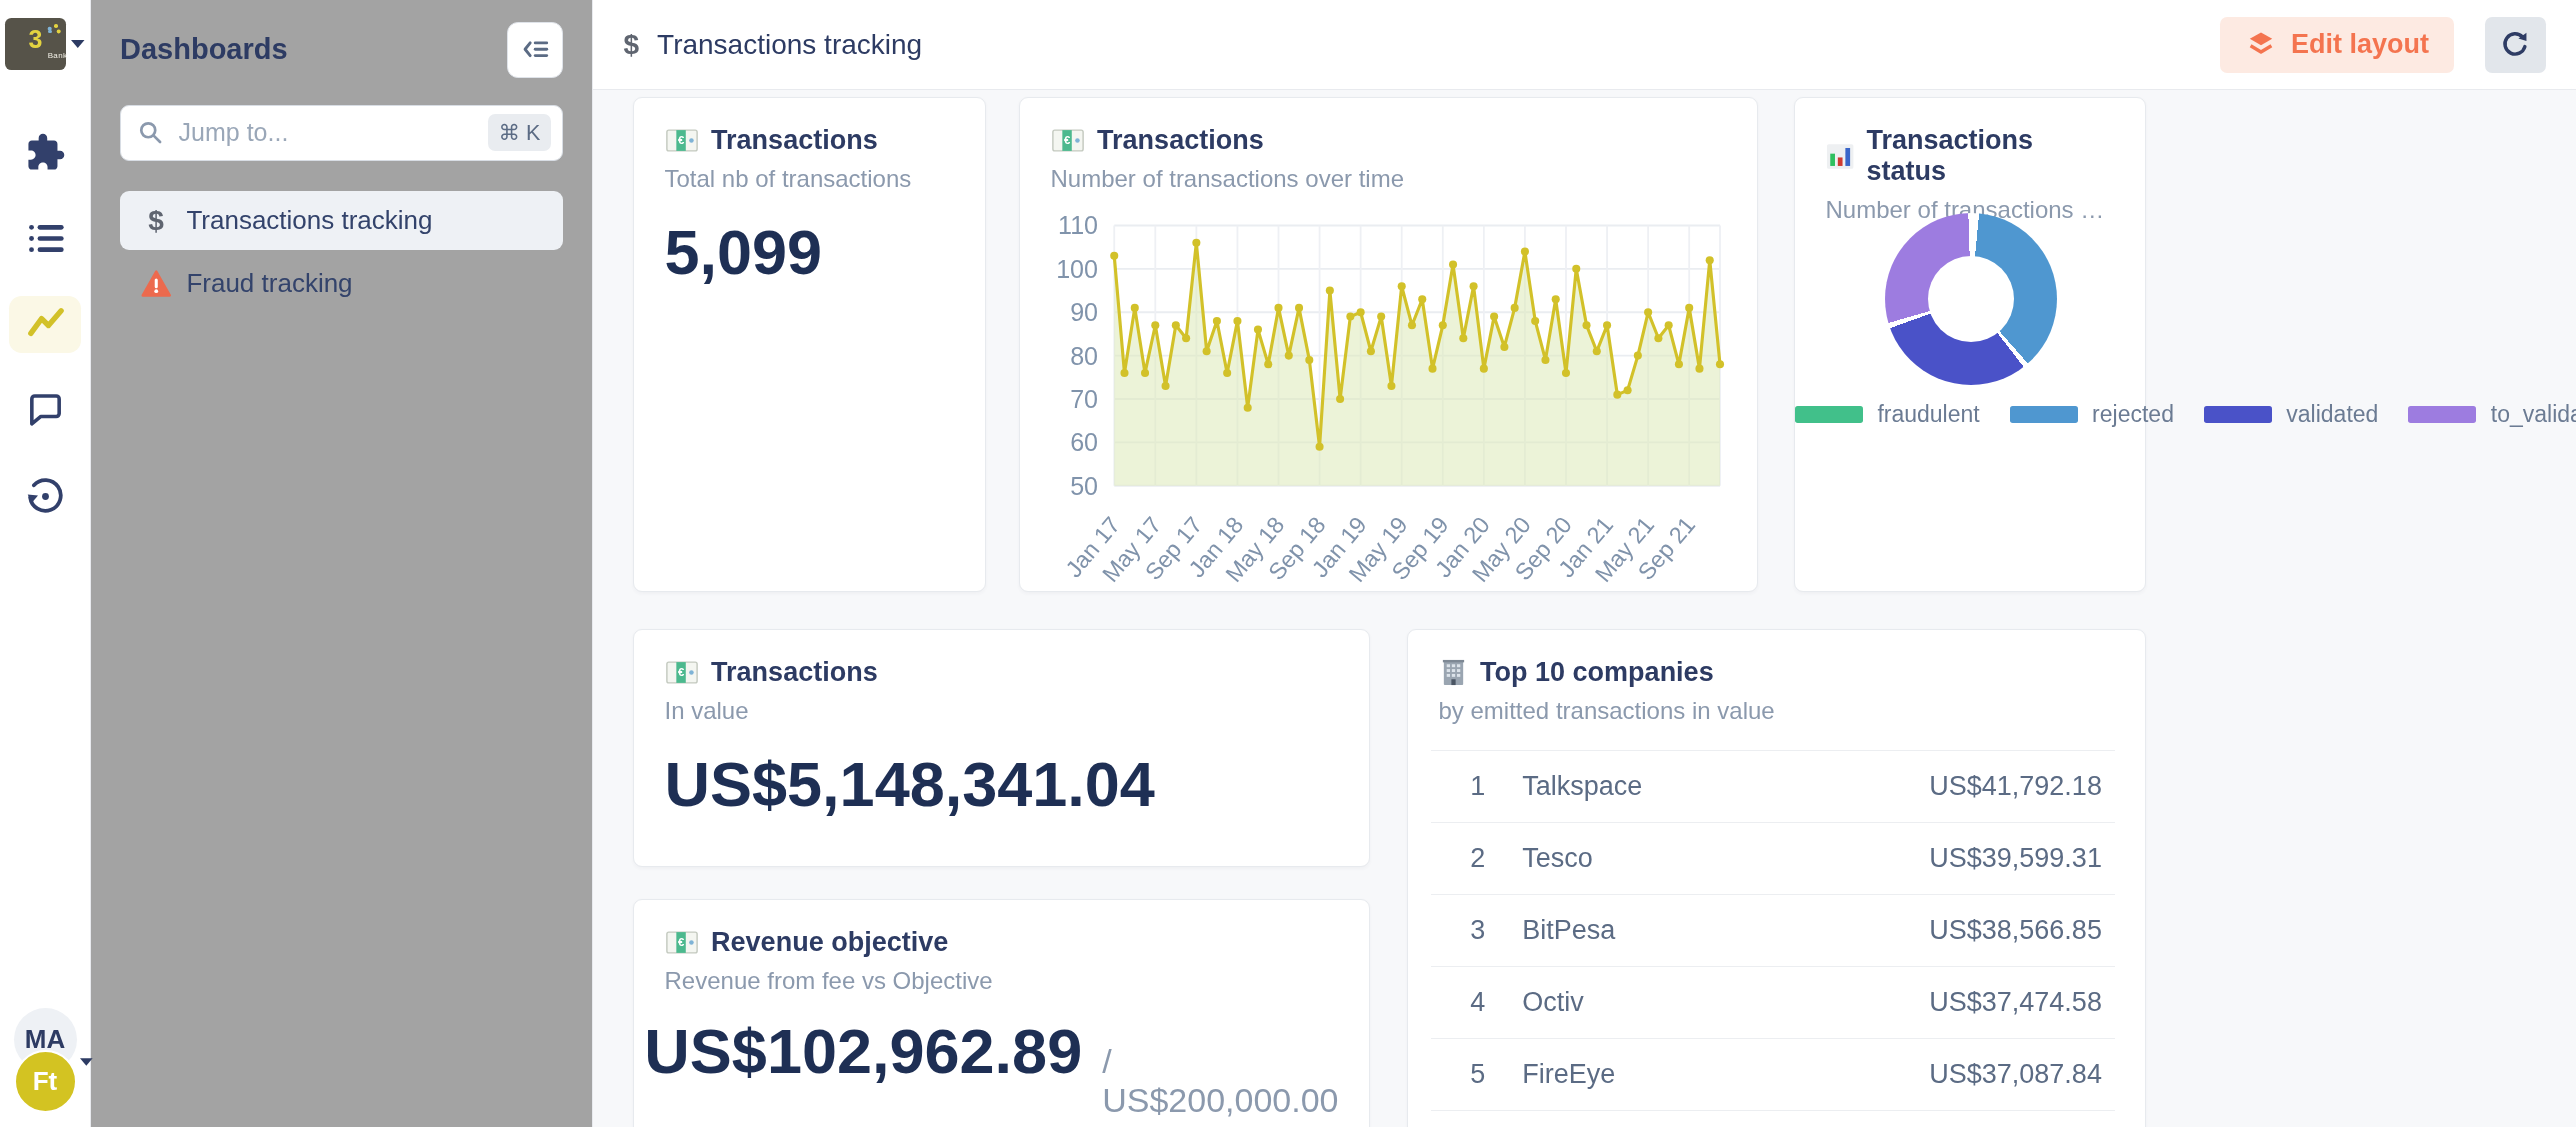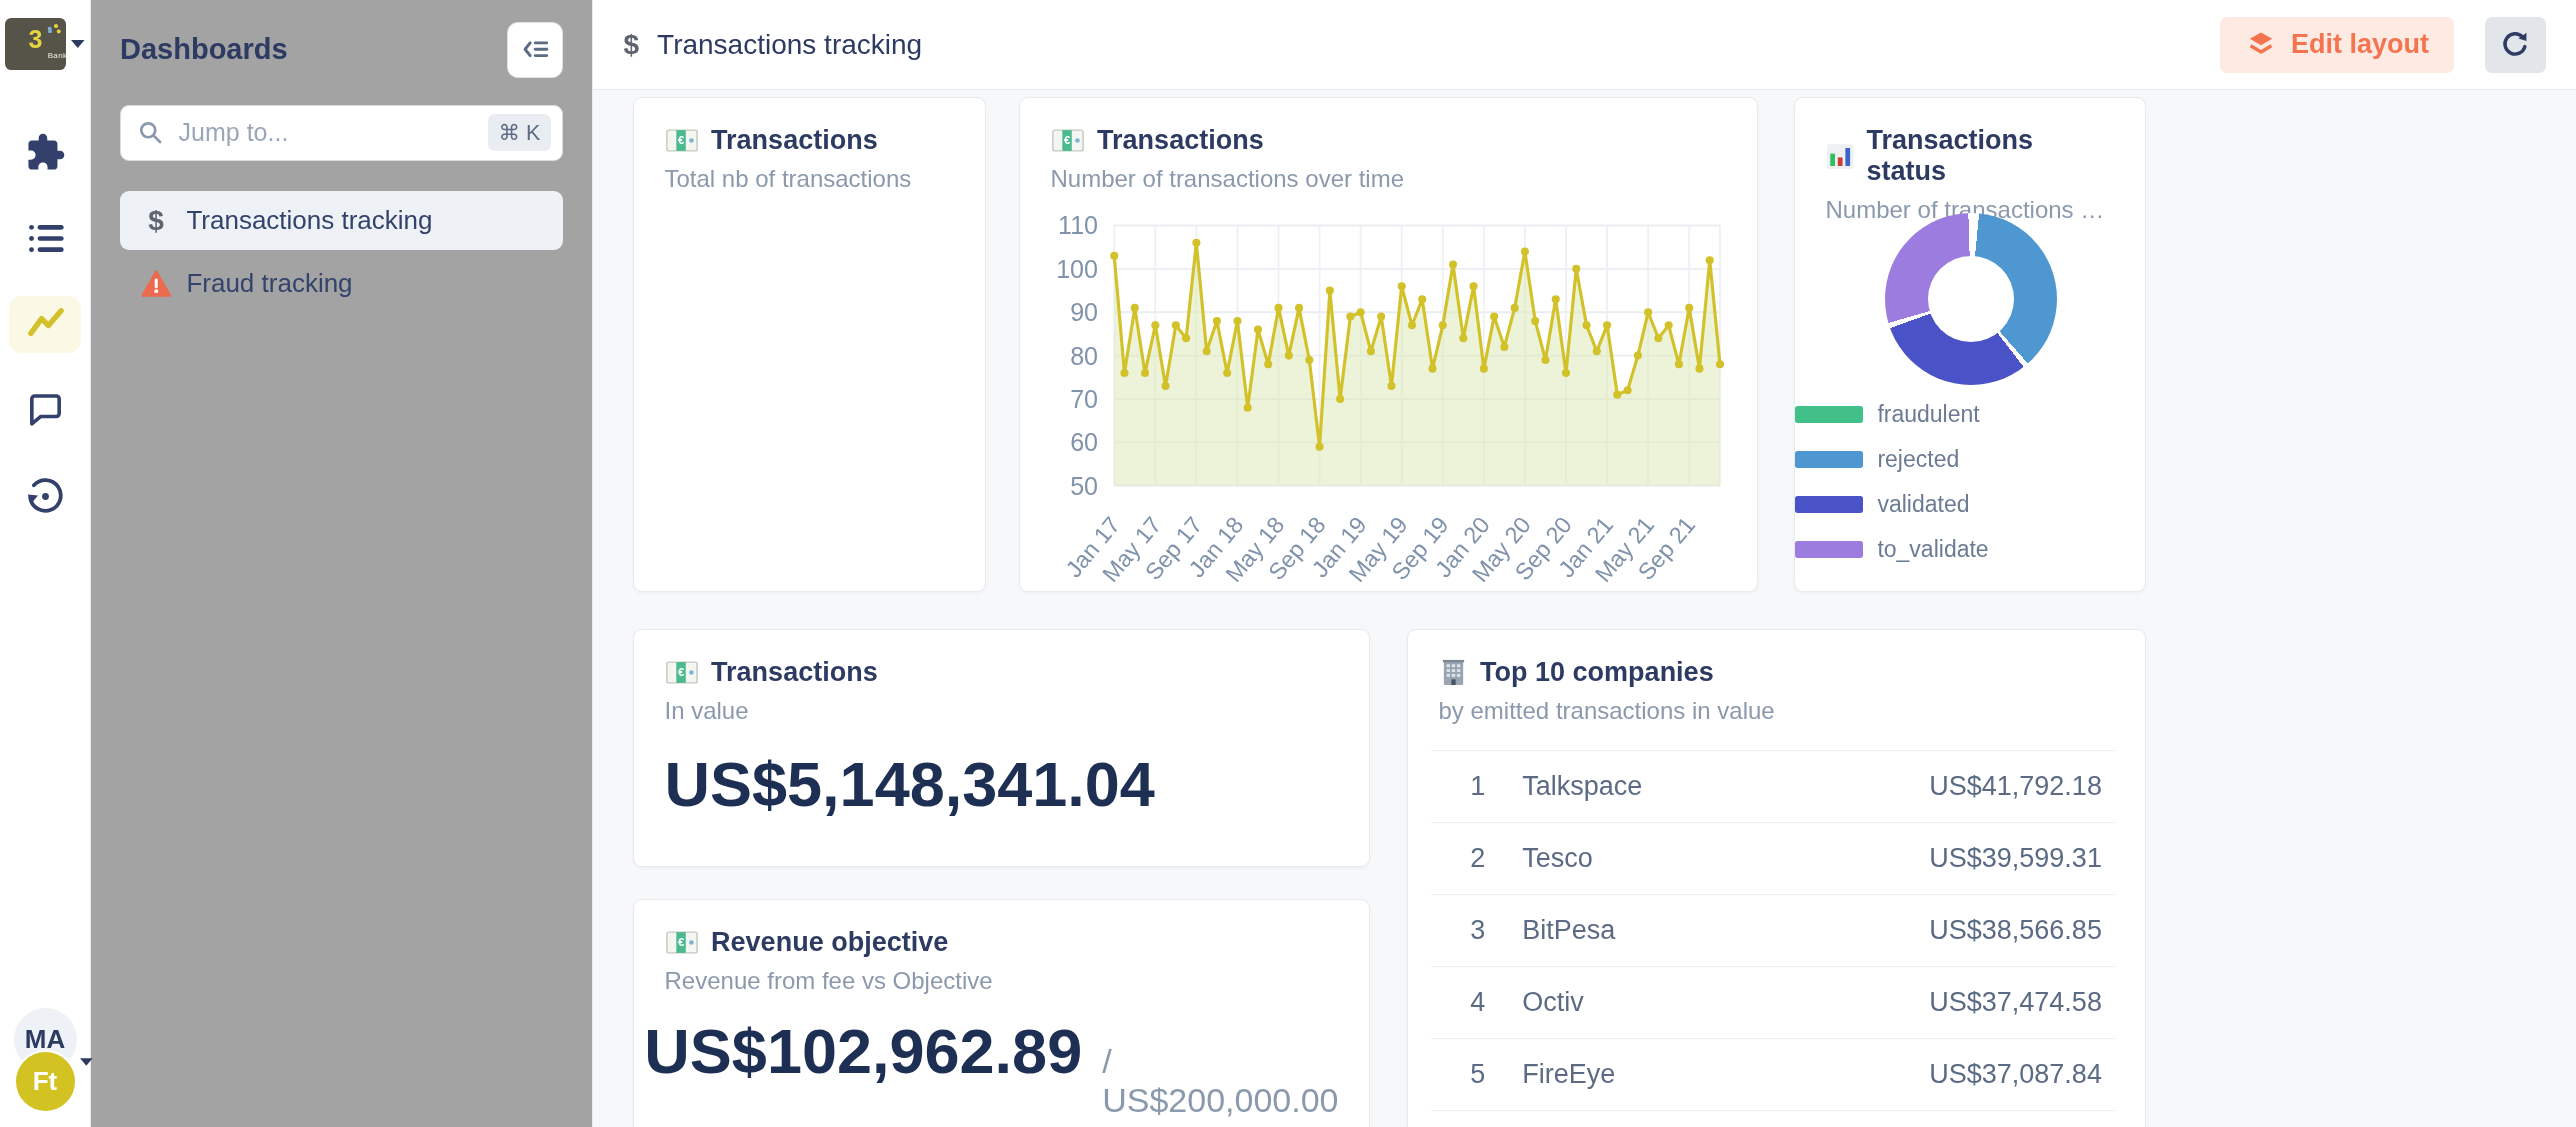--- a/index.html
+++ b/index.html
@@ -70,21 +70,21 @@
   #card-status {left:1201px;top:7.2px; width:352px;height:495px;}
   #card-value  {left:40px; top:539px;width:737px;height:238px;}
   #card-obj    {left:40px; top:809px;width:737px;height:305px;}
   #card-top10  {left:814px;top:539px;width:739px;height:651px;}
 
   .chart-svg{position:absolute;left:0;top:0;}
   .chart-svg text{font-family:"Liberation Sans",sans-serif;}
 
   .donut{position:absolute;left:90px;top:115px;width:172px;height:172px;border-radius:50%;}
   .donut::after{content:"";position:absolute;left:43px;top:43px;width:86px;height:86px;border-radius:50%;background:#fff;}
-  .legend{position:absolute;left:0;right:0;top:303px;display:flex;flex-direction:column;align-items:flex-start;gap:18px;}
+  .legend{position:absolute;left:0;right:0;top:303px;display:flex;align-items:flex-end;gap:30px;}
   .leg-row{display:flex;align-items:center;gap:14.4px;cursor:pointer;}
   .leg-swatch{width:68px;height:17px;border-radius:2.7px;display:inline-block;}
   .leg-label{font-size:23px;color:#6b7b93;}
 
   .obj-line{display:flex;align-items:baseline;gap:20px;margin-top:20px;justify-content:flex-end;}
   .obj-line .big-value{margin-top:0;}
   .obj-target{font-size:34px;color:#8b99ad;}
 
   .t10-table{margin:25px 0 0 -7.2px;border-top:1.8px solid #eceef1;}
   .t10-row{height:72px;display:flex;align-items:center;border-bottom:1.8px solid #eceef1;
@@ -220,20 +220,21 @@
       <div class="card-title">
         <svg width="34" height="27" viewBox="0 0 36 28" style="font-size:30px">
           <rect x="2" y="3" width="32" height="22" rx="2" fill="#f4f6f1" stroke="#c3c9bf" stroke-width="1.5"></rect>
           <rect x="12" y="3" width="10" height="22" fill="#4cb98e"></rect>
           <text x="17" y="18" font-size="12" fill="#fff" text-anchor="middle" font-family="Liberation Sans,sans-serif">€</text>
           <circle cx="28" cy="14" r="2.4" fill="#7fb3d6"></circle>
         </svg>
         <span>Transactions</span>
       </div>
       <div class="card-sub">Total nb of transactions</div>
+      <div class="big-value">5,099</div>
     </div>
 
     <div class="card" id="card-chart">
       <div class="card-title">
         <svg width="34" height="27" viewBox="0 0 36 28" style="font-size:30px">
           <rect x="2" y="3" width="32" height="22" rx="2" fill="#f4f6f1" stroke="#c3c9bf" stroke-width="1.5"></rect>
           <rect x="12" y="3" width="10" height="22" fill="#4cb98e"></rect>
           <text x="17" y="18" font-size="12" fill="#fff" text-anchor="middle" font-family="Liberation Sans,sans-serif">€</text>
           <circle cx="28" cy="14" r="2.4" fill="#7fb3d6"></circle>
         </svg>

